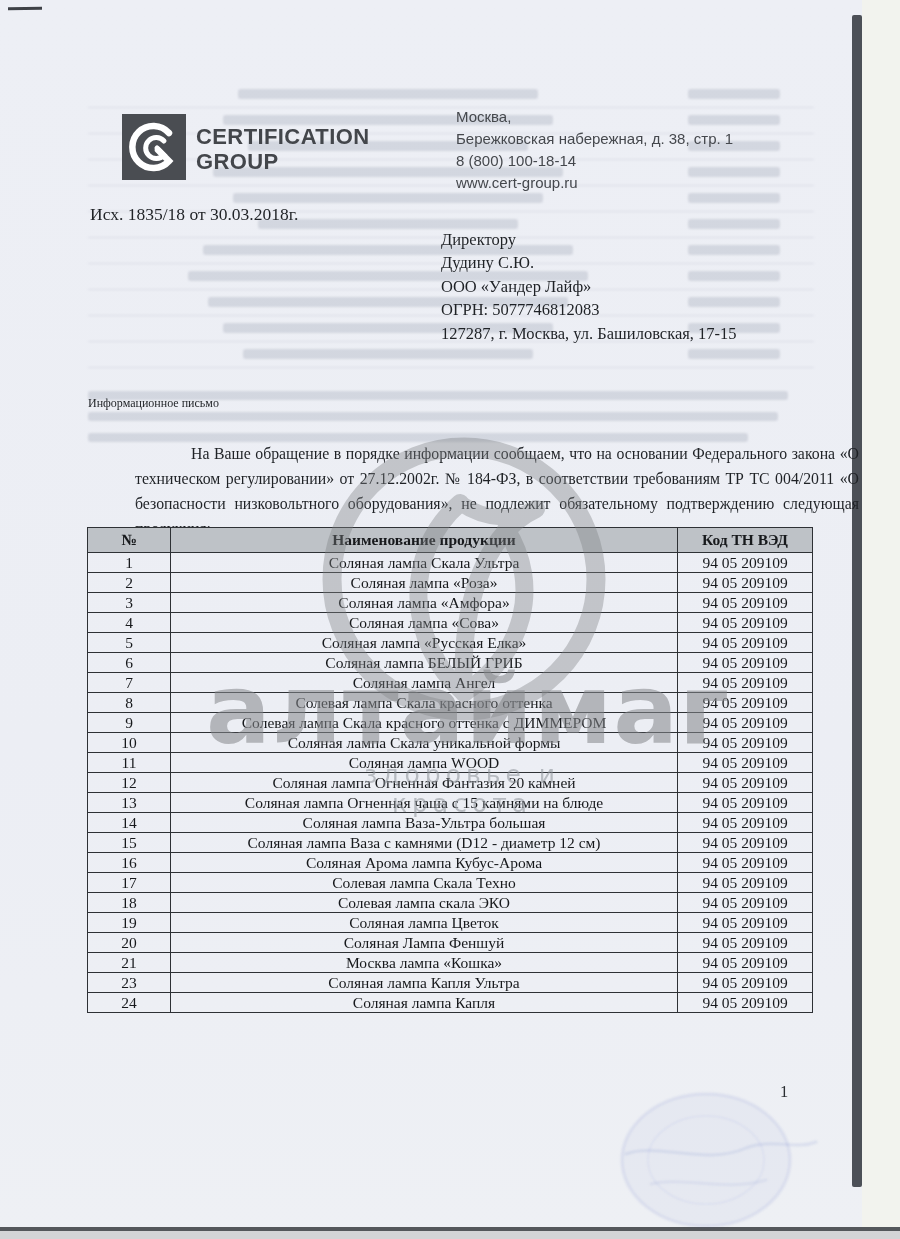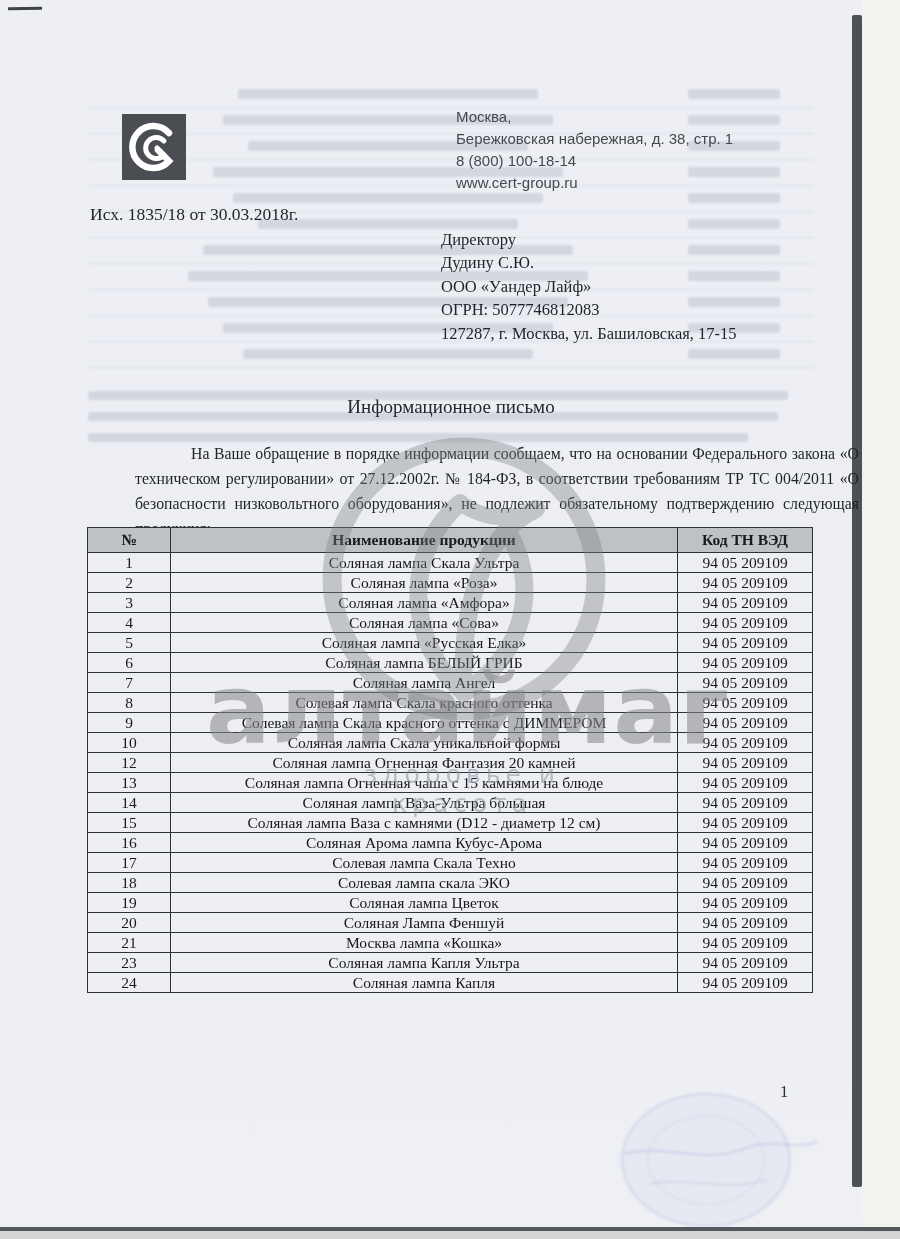--- a/index.html
+++ b/index.html
@@ -23,22 +23,22 @@
   
   .logo-box{position:absolute;left:122px;top:114px;width:64px;height:66px;background:#4a4d52;z-index:2;}
   .logo-text{position:absolute;left:196px;top:124px;z-index:2;
              font-family:"Liberation Sans",sans-serif;font-weight:bold;color:#43464b;
              font-size:22px;line-height:25px;letter-spacing:.4px;}
   .addr{position:absolute;left:432px;top:106px;z-index:2;
         font-family:"Liberation Sans",sans-serif;font-size:15px;line-height:22px;color:#45484d;margin-left:24px;}
   .ref-line{position:absolute;left:90px;top:204px;z-index:2;font-size:17.5px;color:#1f2226;text-align:center;}
   .recipient{position:absolute;left:432px;top:228px;z-index:2;font-size:16.5px;line-height:23.4px;color:#1f2226;margin-left:9px;}
   
-  .title{position:absolute;left:88px;top:396px;width:726px;text-align:center;z-index:2;
-         font-size:19px;color:#23262a;}
+  .title{position:absolute;left:88px;top:396px;width:726px;text-align:left;z-index:2;
+         font-size:12px;color:#23262a;}
   .para{position:absolute;left:88px;top:441px;width:724px;z-index:2;
         font-size:15.8px;line-height:25px;color:#1f2226;text-align:justify;text-indent:56px;margin-left:47px;}
   
   table.products{position:absolute;left:87px;top:527px;width:725px;z-index:2;
         border-collapse:collapse;table-layout:fixed;font-size:15.5px;color:#17191c;}
   table.products th, table.products td{border:1px solid #2e3135;text-align:center;
         overflow:hidden;white-space:nowrap;padding:0 2px;}
   table.products th{height:24px;background:#bec2c7;font-size:15.5px;}
   table.products td{height:19px;}
   .col-num{width:83px;} .col-name{width:507px;} .col-code{width:135px;}
@@ -115,20 +115,24 @@
       <div class="ghost-bar" style="width: 700px; height: 9px;"></div>
       <div class="ghost-bar" style="width: 690px; height: 9px;"></div>
       <div class="ghost-bar" style="width: 660px; height: 9px;"></div>
     </div>
 
   <div class="logo-box">
     <svg width="64" height="66" viewBox="0 0 64 66">
       <path d="M47,19 A21,21 0 1 0 47,47 L36,36" fill="none" stroke="#ffffff" stroke-width="6.5" stroke-linecap="round"></path>
       <path d="M42,27 A10.5,10.5 0 1 0 42,41 L35,34" fill="none" stroke="#ffffff" stroke-width="5" stroke-linecap="round"></path>
     </svg>
+  </div>
+  <div class="logo-text">
+    <div>CERTIFICATION</div>
+    <div>GROUP</div>
   </div>
   <div class="addr">
     <div>Москва,</div>
     <div>Бережковская набережная, д. 38, стр. 1</div>
     <div>8 (800) 100-18-14</div>
     <div>www.cert-group.ru</div>
   </div>
 
   <div class="ref-line">Исх. 1835/18 от 30.03.2018г.</div>
 
@@ -201,20 +205,25 @@
         <td>9</td>
         <td>Солевая лампа Скала красного оттенка с ДИММЕРОМ</td>
         <td>94 05 209109</td>
       </tr>
         <tr>
         <td>10</td>
         <td>Соляная лампа Скала уникальной формы</td>
         <td>94 05 209109</td>
       </tr>
         <tr>
+        <td>11</td>
+        <td>Соляная лампа WOOD</td>
+        <td>94 05 209109</td>
+      </tr>
+        <tr>
         <td>12</td>
         <td>Соляная лампа Огненная Фантазия 20 камней</td>
         <td>94 05 209109</td>
       </tr>
         <tr>
         <td>13</td>
         <td>Соляная лампа Огненная чаша с 15 камнями на блюде</td>
         <td>94 05 209109</td>
       </tr>
         <tr>

